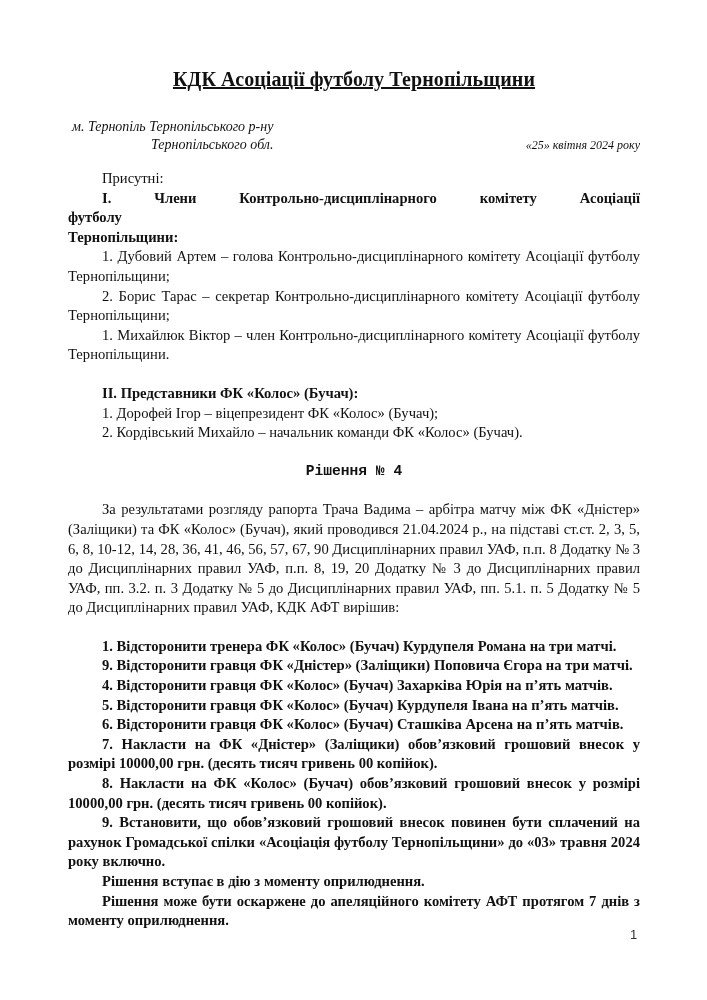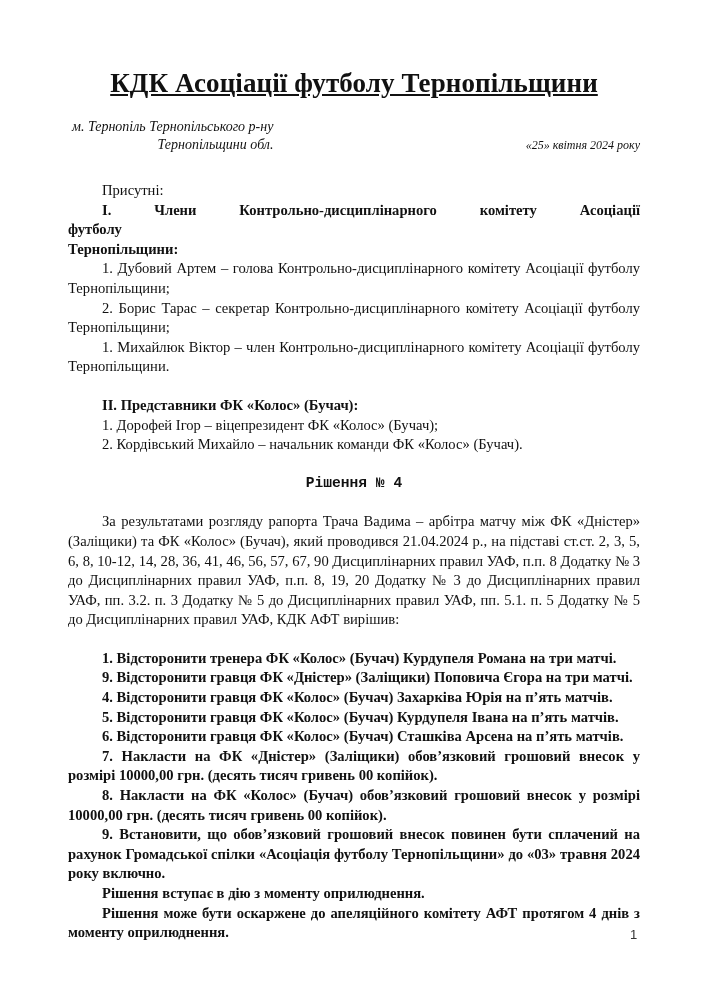--- a/index.html
+++ b/index.html
@@ -1,39 +1,39 @@
 <!DOCTYPE html>
 <html><head>
 <meta charset="utf-8">
 <style>
   html, body { margin: 0; padding: 0; background: #ffffff; }
   body { width: 707px; height: 1000px; position: relative; overflow: hidden;
          font-family: "Liberation Serif", "DejaVu Serif", serif; color: #111; }
   .page { position: absolute; left: 68px; top: 0; width: 572px; }
   .title { position: absolute; left: 0; top: 68px; width: 572px; text-align: center;
-           font-size: 27px; font-weight: bold; text-decoration: underline; letter-spacing: 0.1px; }
+           font-size: 20px; font-weight: bold; text-decoration: underline; letter-spacing: 0.1px; }
   .place { position: absolute; top: 118px; left: 4px; font-style: italic; font-size: 14px; line-height: 18px; text-align: right; }
   .date { position: absolute; top: 136px; right: 0; font-style: italic; font-size: 12px; line-height: 18px; }
-  .body { position: absolute; top: 169px; left: 0; width: 572px; font-size: 14.6px; line-height: 19.6px; margin-top: 12px; }
+  .body { position: absolute; top: 169px; left: 0; width: 572px; font-size: 14.6px; line-height: 19.6px; }
   p { margin: 0; text-align: justify; }
   .ind { text-indent: 34px; }
   .b { font-weight: bold; }
   .gap { height: 19px; }
   .center { text-align: center; text-indent: 0; font-family: Liberation Mono, monospace; }
   .justify-last { text-align-last: justify; }
   .pagenum { position: absolute; left: 630px; top: 927px; font-size: 13px; font-family: "Liberation Sans", sans-serif; color: #333; }
 </style>
 </head>
 <body>
 
 <div class="page">
   <div class="title">КДК Асоціації футболу Тернопільщини</div>
   <div class="place">
     <div>м. Тернопіль Тернопільського р-ну</div>
-    <div>Тернопільщини обл.</div>
+    <div>Тернопільського обл.</div>
   </div>
   <div class="date">«25» квітня 2024 року</div>
 
   <div class="body">
     <p class="ind">Присутні:</p>
     <p class="ind b justify-last" style="word-spacing: 28px;">І. Члени Контрольно-дисциплінарного комітету Асоціації футболу</p>
     <p class="b">Тернопільщини:</p>
     <p class="ind">1. Дубовий Артем – голова Контрольно-дисциплінарного комітету Асоціації футболу Тернопільщини;</p>
     <p class="ind">2. Борис Тарас – секретар Контрольно-дисциплінарного комітету Асоціації футболу Тернопільщини;</p>
     <p class="ind">1. Михайлюк Віктор – член Контрольно-дисциплінарного комітету Асоціації футболу Тернопільщини.</p>
@@ -48,17 +48,17 @@
     <div class="gap"></div>
     <p class="ind b">1. Відсторонити тренера ФК «Колос» (Бучач) Курдупеля Романа на три матчі.</p>
     <p class="ind b">9. Відсторонити гравця ФК «Дністер» (Заліщики) Поповича Єгора на три матчі.</p>
     <p class="ind b">4. Відсторонити гравця ФК «Колос» (Бучач) Захарківа Юрія на п’ять матчів.</p>
     <p class="ind b">5. Відсторонити гравця ФК «Колос» (Бучач) Курдупеля Івана на п’ять матчів.</p>
     <p class="ind b">6. Відсторонити гравця ФК «Колос» (Бучач) Сташківа Арсена на п’ять матчів.</p>
     <p class="ind b">7. Накласти на ФК «Дністер» (Заліщики) обов’язковий грошовий внесок у розмірі 10000,00 грн. (десять тисяч гривень 00 копійок).</p>
     <p class="ind b">8. Накласти на ФК «Колос» (Бучач) обов’язковий грошовий внесок у розмірі 10000,00 грн. (десять тисяч гривень 00 копійок).</p>
     <p class="ind b">9. Встановити, що обов’язковий грошовий внесок повинен бути сплачений на рахунок Громадської спілки «Асоціація футболу Тернопільщини» до «03» травня 2024 року включно.</p>
     <p class="ind b">Рішення вступає в дію з моменту оприлюднення.</p>
-    <p class="ind b">Рішення може бути оскаржене до апеляційного комітету АФТ протягом 4 днів з моменту оприлюднення.</p>
+    <p class="ind b">Рішення може бути оскаржене до апеляційного комітету АФТ протягом 7 днів з моменту оприлюднення.</p>
   </div>
 </div>
 
 <div class="pagenum">1</div>
 
 </body></html>

